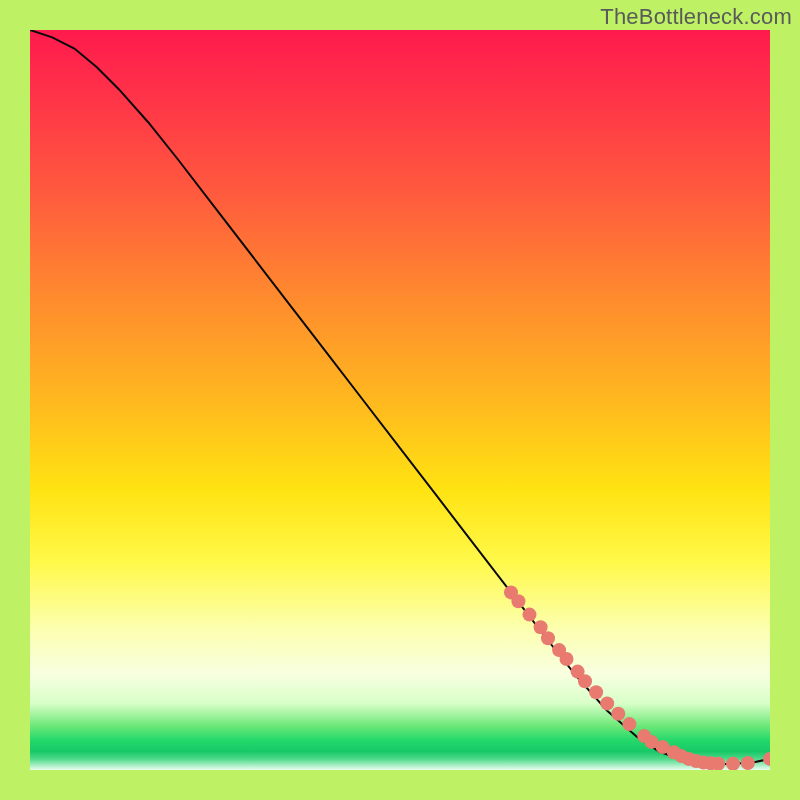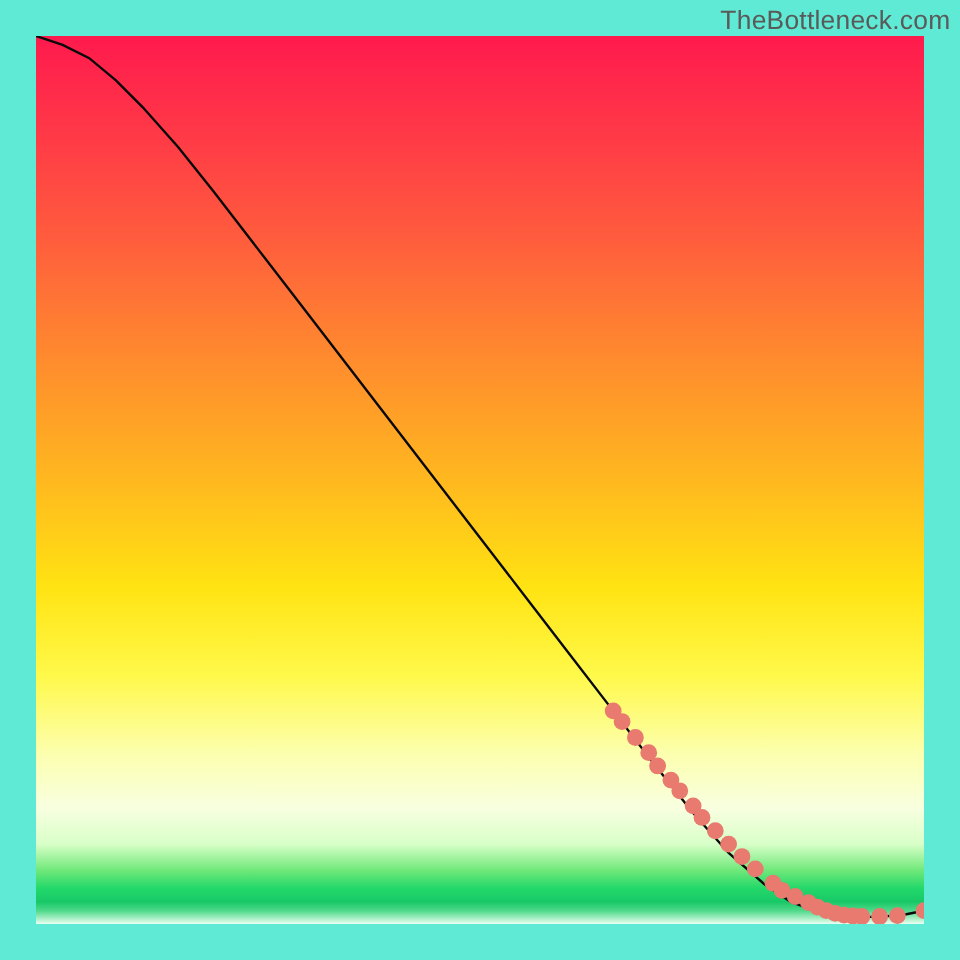--- a/index.html
+++ b/index.html
@@ -8,21 +8,21 @@
     width: 800px;
     height: 800px;
     background: #000;
     overflow: hidden;
     font-family: Arial, Helvetica, sans-serif;
   }
   .frame {
     position: relative;
     width: 800px;
     height: 800px;
-    background: #5eead4;
+    background: #bef264;
   }
   .watermark {
     position: absolute;
     top: 4px;
     right: 8px;
     color: #5a5a5a;
     font-size: 22px;
     font-weight: 500;
     letter-spacing: 0.2px;
     z-index: 5;

